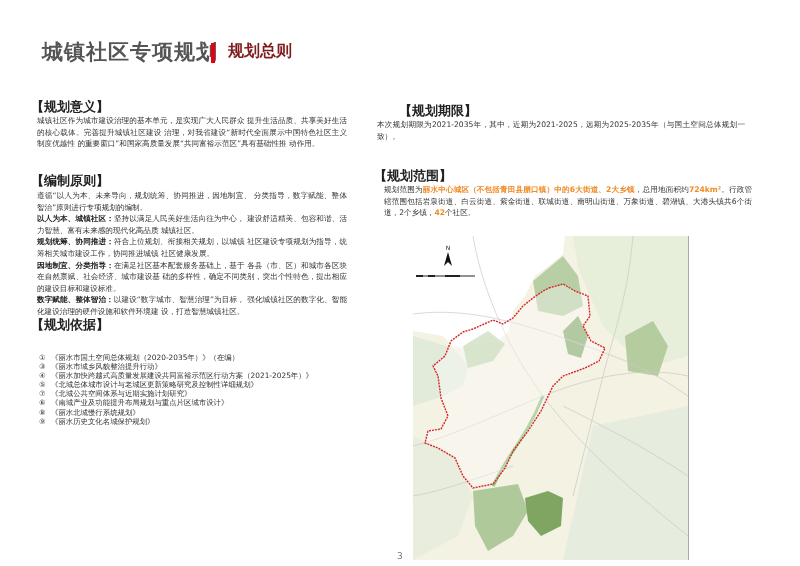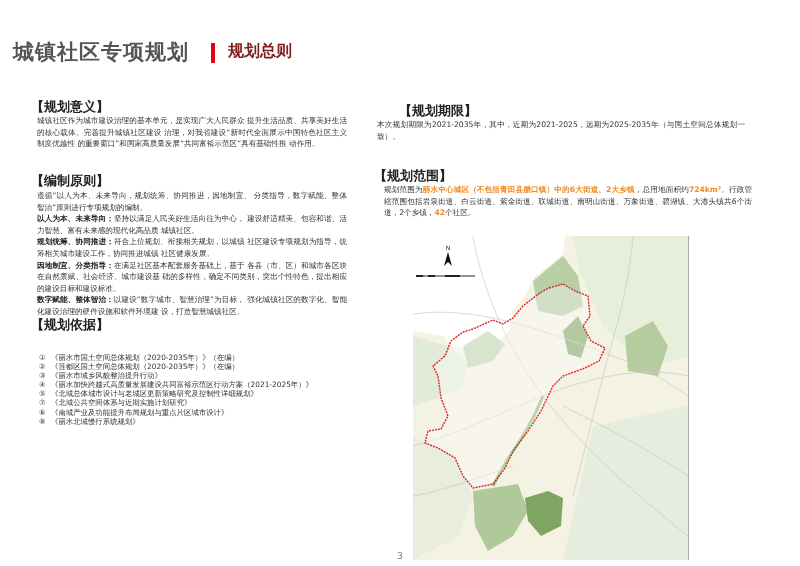--- a/index.html
+++ b/index.html
@@ -1,18 +1,18 @@
 <!DOCTYPE html>
 <html><head>
 <meta charset="utf-8">
 <style>
   html, body { margin:0; padding:0; }
   body { width:800px; height:566px; background:#ffffff; position:relative; overflow:hidden;
          font-family:"DejaVu Sans","Liberation Sans",sans-serif; color:#333; }
-  .title { position:absolute; left:13px; top:38px; font-size:21px; font-weight:bold; color:#555; letter-spacing:1px; }
+  .title { position:absolute; left:42px; top:38px; font-size:21px; font-weight:bold; color:#555; letter-spacing:1px; }
   .title-bar { position:absolute; left:211px; top:43px; width:4px; height:20px; background:#e60012; }
   .subtitle { position:absolute; left:228px; top:41px; font-size:16px; font-weight:bold; color:#7f1d1d; }
   .sec-h { position:absolute; font-size:13px; font-weight:bold; color:#222; letter-spacing:0px; }
   .para { position:absolute; font-size:7.6px; line-height:11.6px; color:#333; text-align:justify; }
   .para b { font-weight:bold; color:#222; }
   .para p { margin:0; }
   .hl { color:#f08a24; font-weight:bold; }
   .ref-list { position:absolute; left:39px; top:353px; font-size:7.4px; line-height:9.1px; color:#333; }
   .ref-list div { white-space:nowrap; }
   .ref-num { display:inline-block; width:12px; }
@@ -25,36 +25,36 @@
 <div class="title">城镇社区专项规划</div>
 <div class="title-bar"></div>
 <div class="subtitle">规划总则</div>
 
 <div class="sec-h" style="left:31px;top:98px;">【规划意义】</div>
 <div class="para" style="left:37px;top:115px;width:310px;">城镇社区作为城市建设治理的基本单元，是实现广大人民群众 提升生活品质、共享美好生活的核心载体。完善提升城镇社区建设 治理，对我省建设“新时代全面展示中国特色社区主义制度优越性 的重要窗口”和国家高质量发展“共同富裕示范区”具有基础性推 动作用。</div>
 
 <div class="sec-h" style="left:31px;top:172px;">【编制原则】</div>
 <div class="para" style="left:37px;top:190px;width:310px;">
   <p>遵循“以人为本、未来导向，规划统筹、协同推进，因地制宜、 分类指导，数字赋能、整体智治”原则进行专项规划的编制。</p>
-  <p><b>以人为本、未来导向：</b><span>坚持以满足人民美好生活向往为中心， 建设舒适精美、包容和谐、活力智慧、富有未来感的现代化高品质 城镇社区。</span></p>
+  <p><b>以人为本、城镇社区：</b><span>坚持以满足人民美好生活向往为中心， 建设舒适精美、包容和谐、活力智慧、富有未来感的现代化高品质 城镇社区。</span></p>
   <p><b>规划统筹、协同推进：</b><span>符合上位规划、衔接相关规划，以城镇 社区建设专项规划为指导，统筹相关城市建设工作，协同推进城镇 社区健康发展。</span></p>
   <p><b>因地制宜、分类指导：</b><span>在满足社区基本配套服务基础上，基于 各县（市、区）和城市各区块在自然禀赋、社会经济、城市建设基 础的多样性，确定不同类别，突出个性特色，提出相应的建设目标和建设标准。</span></p>
   <p><b>数字赋能、整体智治：</b><span>以建设“数字城市、智慧治理”为目标， 强化城镇社区的数字化、智能化建设治理的硬件设施和软件环境建 设，打造智慧城镇社区。</span></p>
 </div>
 
 <div class="sec-h" style="left:31px;top:316px;">【规划依据】</div>
 <div class="ref-list">
   <div><span class="ref-num">①</span><span>《丽水市国土空间总体规划（2020-2035年）》（在编）</span></div>
-  <div><span class="ref-num">②</span><span>《莲都区国土空间总体规划（2020-2035年）》（在编）</span></div>
   <div><span class="ref-num">③</span><span>《丽水市城乡风貌整治提升行动》</span></div>
   <div><span class="ref-num">④</span><span>《丽水加快跨越式高质量发展建设共同富裕示范区行动方案（2021-2025年）》</span></div>
   <div><span class="ref-num">⑤</span><span>《北城总体城市设计与老城区更新策略研究及控制性详细规划》</span></div>
   <div><span class="ref-num">⑦</span><span>《北城公共空间体系与近期实施计划研究》</span></div>
   <div><span class="ref-num">⑥</span><span>《南城产业及功能提升布局规划与重点片区城市设计》</span></div>
   <div><span class="ref-num">⑧</span><span>《丽水北城慢行系统规划》</span></div>
+  <div><span class="ref-num">⑨</span><span>《丽水历史文化名城保护规划》</span></div>
 </div>
 
 <div class="sec-h" style="left:374px;top:102px;margin-left:25px;">【规划期限】</div>
 <div class="para" style="left:377px;top:119px;width:368px;">本次规划期限为2021-2035年，其中，近期为2021-2025，远期为2025-2035年（与国土空间总体规划一致）。</div>
 
 <div class="sec-h" style="left:374px;top:167px;">【规划范围】</div>
 <div class="para" style="left:377px;top:184px;width:368px;margin-left:7px;"><span>规划范围为</span><span class="hl">丽水中心城区（不包括青田县腊口镇）中的6大街道、2大乡镇</span><span>，总用地面积约</span><span class="hl">724km²</span><span>。行政管辖范围包括岩泉街道、白云街道、紫金街道、联城街道、南明山街道、万象街道、碧湖镇、大港头镇共6个街道，2个乡镇，</span><span class="hl">42</span><span>个社区。</span></div>
 
 <div class="map">
   <svg width="275" height="324" viewBox="0 0 275 324" xmlns="http://www.w3.org/2000/svg">

